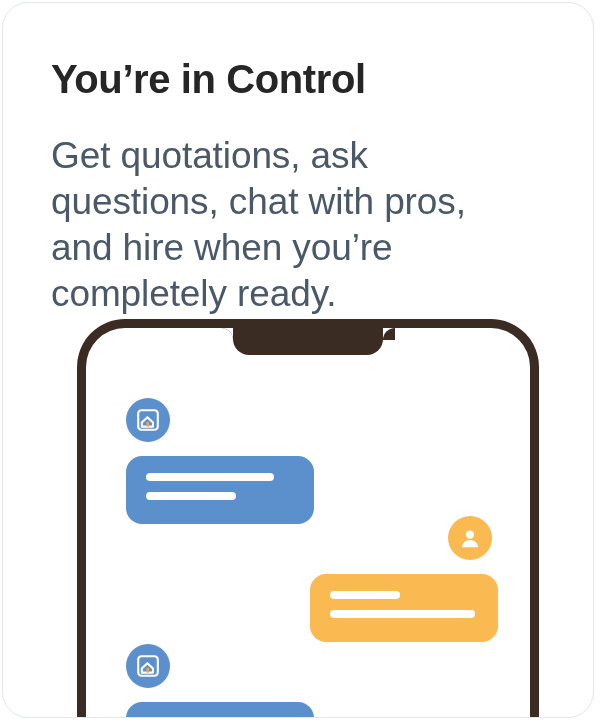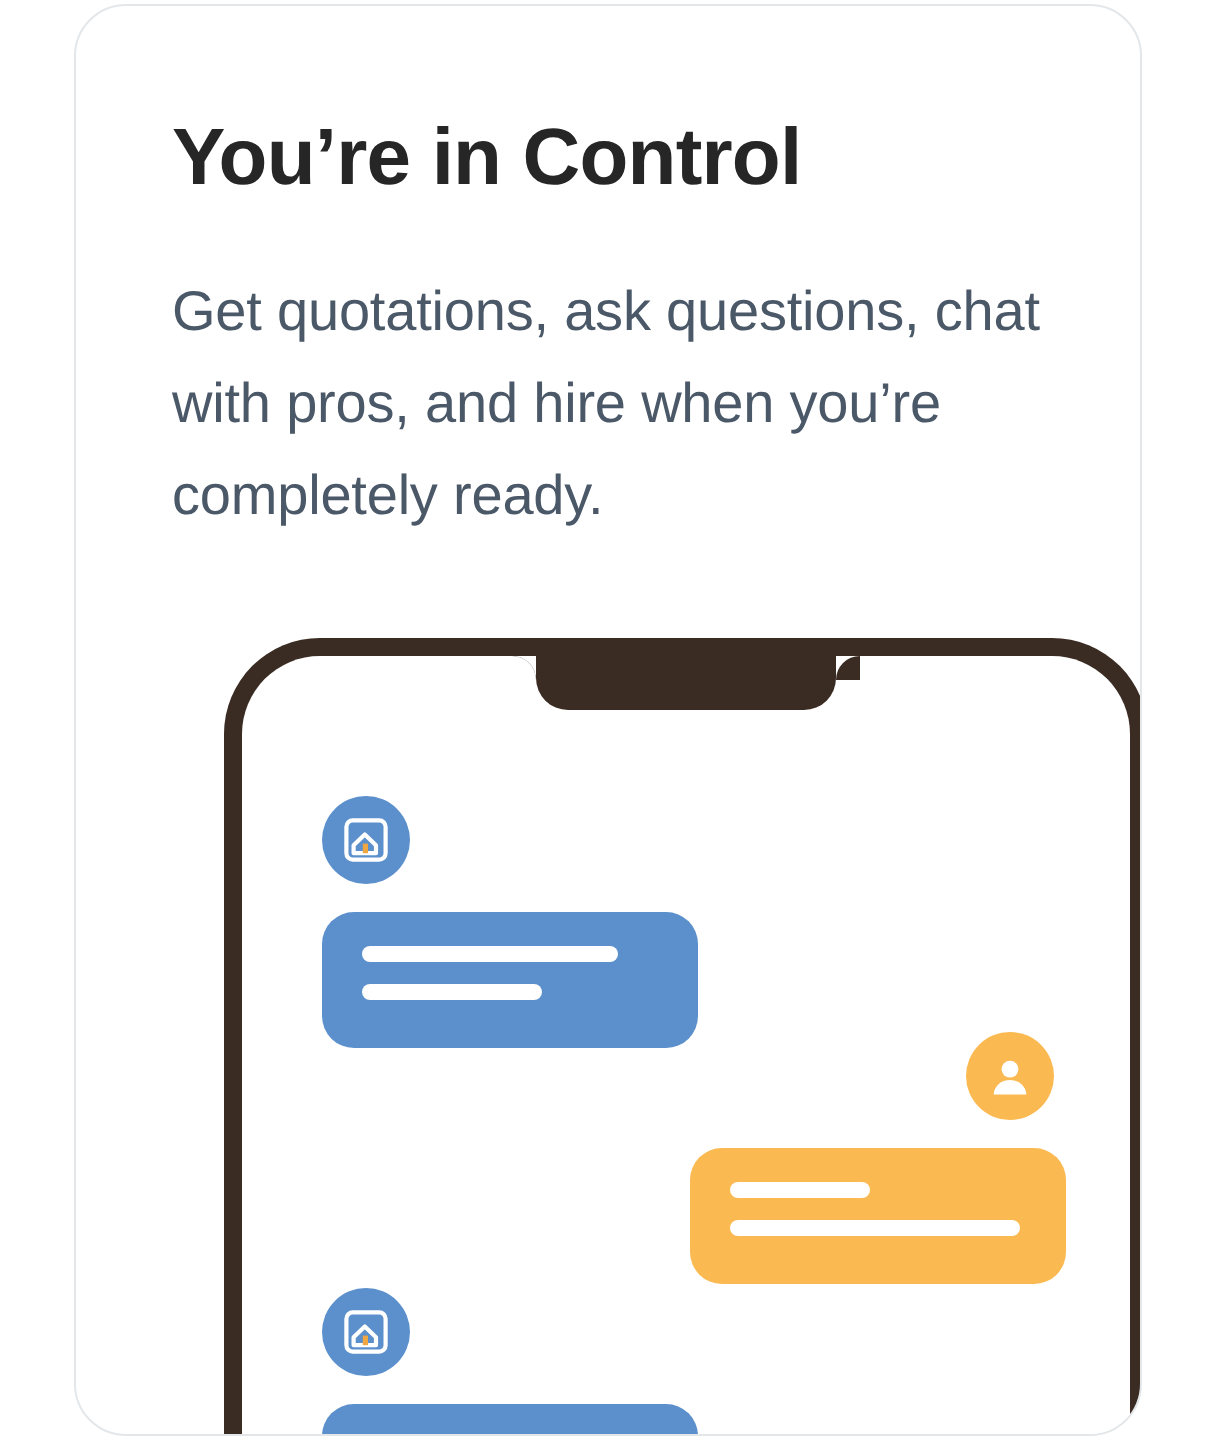--- a/index.html
+++ b/index.html
@@ -13,28 +13,27 @@
     overflow: hidden;
     font-family: "Liberation Sans", sans-serif;
     -webkit-font-smoothing: antialiased;
   }
 
   
   .card {
     position: absolute;
     left: 2px;
     top: 2px;
-    width: 534px;
+    width: 592px;
     height: 716px;
     box-sizing: border-box;
     background: #ffffff;
     border: 1px solid #e3e7ea;
     border-radius: 26px;
     overflow: hidden;
-    margin-left: 35px;
   }
 
   
   .copy {
     position: absolute;
     left: 48px;
     top: 52px;
     width: 500px;
   }
   .headline {
@@ -42,21 +41,21 @@
     font-size: 40px;
     line-height: 48px;
     font-weight: 700;
     letter-spacing: -0.4px;
     color: #262626;
     white-space: nowrap;
   }
   .subcopy {
     margin: 0;
     padding-top: 30px;
-    font-size: 28px;
+    font-size: 37px;
     line-height: 46px;
     font-weight: 400;
     letter-spacing: -0.1px;
     color: #4a5868;
     max-width: 470px;
   }
 
   
   .phone-wrap {
     position: absolute;

